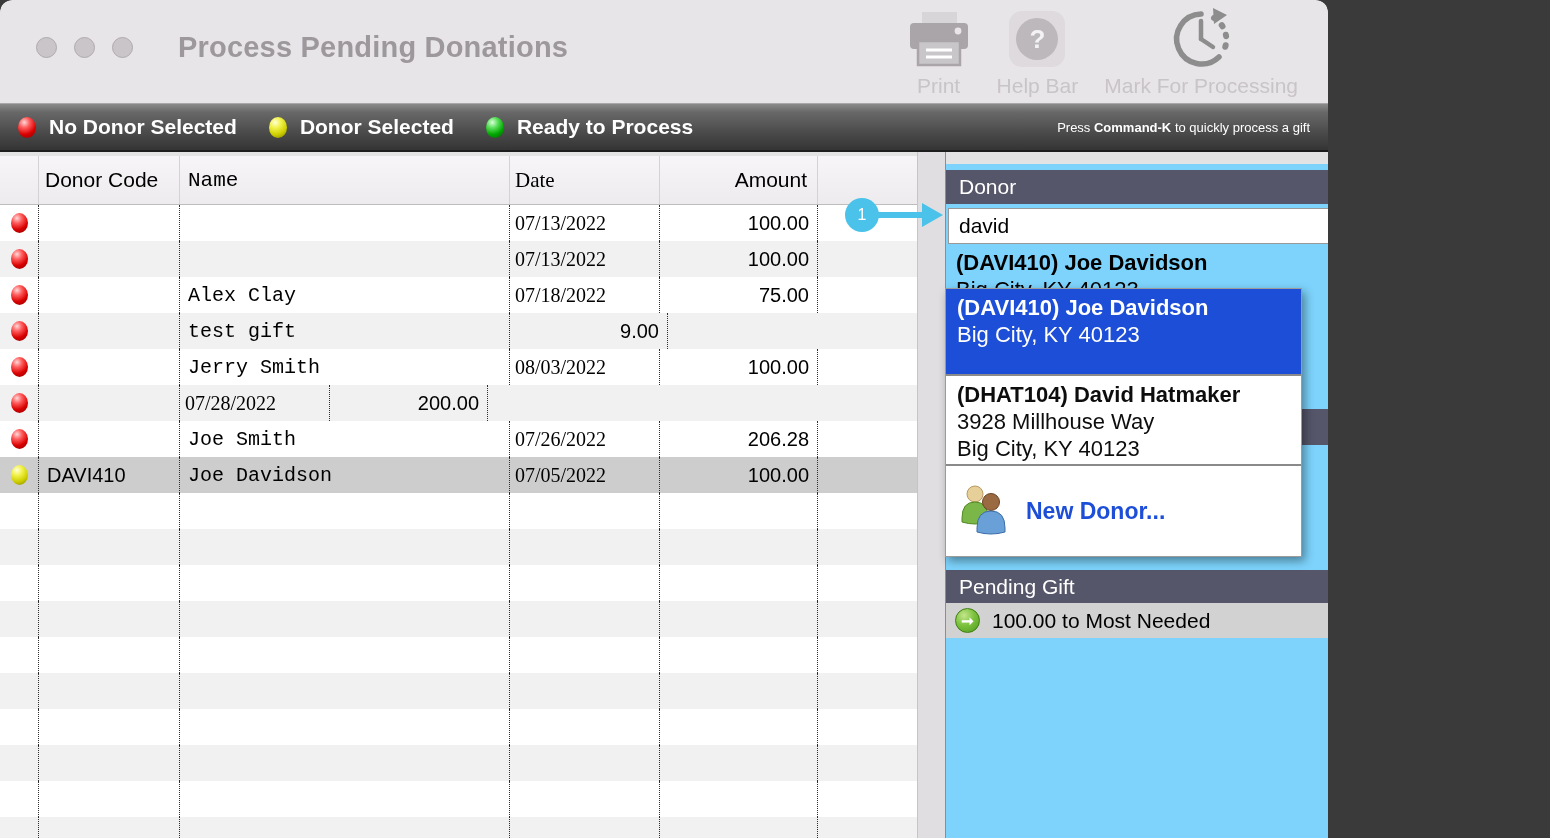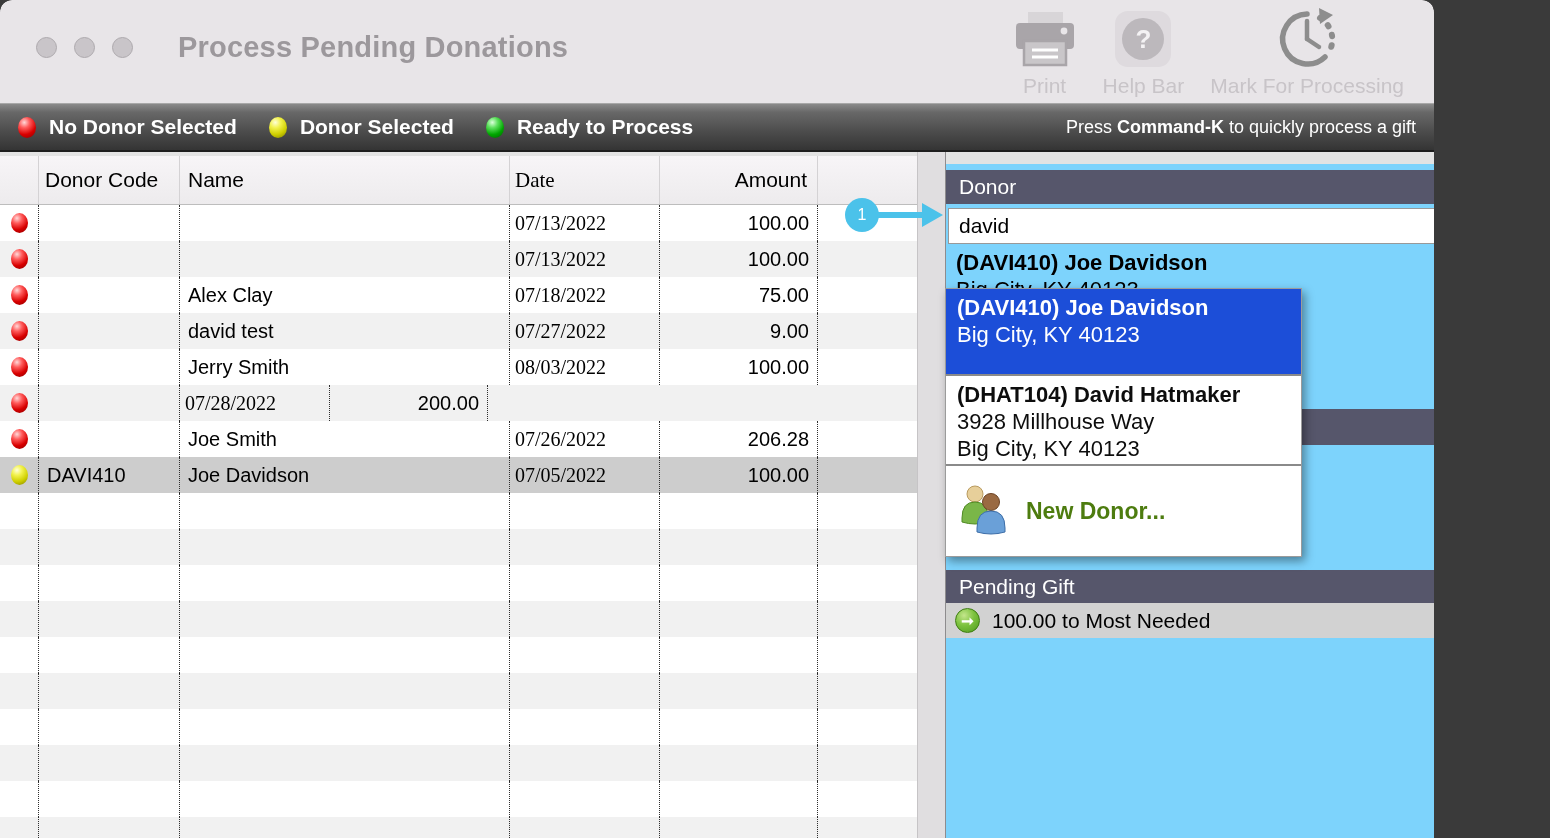--- a/index.html
+++ b/index.html
@@ -1,18 +1,18 @@
 <!DOCTYPE html>
 <html><head>
 <meta charset="utf-8">
 <style>
   * { box-sizing: border-box; margin: 0; padding: 0; }
   html,body { background:#3a3a3a; }
   body { font-family:"Liberation Sans", sans-serif; }
-  .screen { position:relative; width:1434px; height:838px; overflow:hidden; background:#3a3a3a; }
+  .screen { position:relative; width:1328px; height:838px; overflow:hidden; background:#3a3a3a; }
   .window { position:absolute; inset:0; border-radius:12px 12px 0 0; overflow:hidden; }
 
   
   .titlebar { position:relative; height:103px; background:#e8e5e8; border-radius:12px 12px 0 0; }
   .traffic-lights { position:absolute; left:36px; top:37px; display:flex; gap:17px; }
   .tl { width:21px; height:21px; border-radius:50%; background:#c9c5c9; border:1px solid #aeaaae; }
   .win-title { position:absolute; left:178px; top:31px; font-size:29px; font-weight:bold; color:#9c989c; letter-spacing:.2px; }
   .toolbar { position:absolute; right:30px; top:4px; display:flex; align-items:flex-end; gap:26px; }
   .tb-item { display:flex; flex-direction:column; align-items:center; justify-content:flex-end; height:94px; }
   .tb-label { color:#c8c4c8; font-size:21px; margin-top:3px; white-space:nowrap; }
@@ -21,35 +21,35 @@
   .help-circle { width:42px; height:42px; border-radius:50%; background:#bcb8bc; color:#f4f2f4; font-size:26px; font-weight:bold; display:flex; align-items:center; justify-content:center; }
 
   
   .statusbar { height:49px; background:linear-gradient(180deg,#8a8a8a 0%,#686868 18%,#4c4c4c 60%,#343434 100%); border-top:1px solid #a8a8a8; border-bottom:2px solid #1d1d1d; display:flex; align-items:center; padding:0 18px; }
   .legend { display:flex; gap:32px; align-items:center; }
   .legend-item { display:flex; align-items:center; gap:13px; color:#fff; font-size:21px; font-weight:600; }
   .orb { width:18px; height:21px; border-radius:50%; flex:0 0 auto; }
   .orb.red { background:radial-gradient(circle at 35% 26%, #ffd9d9 0%, #ff5a5a 28%, #d80000 62%, #860000 100%); }
   .orb.yellow { background:radial-gradient(circle at 35% 26%, #ffffd8 0%, #f2f24e 28%, #cfcf00 62%, #7f7f00 100%); }
   .orb.green { background:radial-gradient(circle at 35% 26%, #dbffdb 0%, #5ce05c 28%, #00a600 62%, #005e00 100%); }
-  .hint { margin-left:auto; color:#fff; font-size:18px;text-align:center; }
+  .hint { margin-left:auto; color:#fff; font-size:13px;text-align:center; }
   .hint b { font-weight:bold; }
 
   
   .content { position:relative; height:686px; background:#e3e3e3; }
 
   
   .table { position:absolute; left:0; top:4px; width:917px; height:686px; background:#404040; overflow:hidden; }
   .thead { display:flex; height:49px; background:linear-gradient(#f7f5f7,#edebed); border-bottom:1px solid #bdbdbd; font-size:21px; color:#000; }
   .thead .cell { border-right:1px solid #d4d2d4; display:flex; align-items:center; }
   .trow { display:flex; height:36px; font-size:20px; color:#000; }
   .trow .cell { border-right:1px dotted #2e2e2e; display:flex; align-items:center; overflow:hidden; }
   .cell.c-orb { width:39px; justify-content:center; }
   .cell.c-code { width:141px; padding-left:8px; }
-  .cell.c-name { width:330px; padding-left:8px; }
+  .cell.c-name { width:330px; padding-left:8px;font-family:Liberation Mono, monospace; }
   .cell.c-date { width:150px; padding-left:5px;font-family:Liberation Serif, serif; }
   .cell.c-amt  { width:158px; justify-content:flex-end; padding-right:8px; }
   .cell.c-end  { width:99px; border-right:none; }
   .thead .cell.c-orb, .thead .cell.c-code { padding-left:6px; }
   .thead .cell.c-amt { justify-content:flex-end; padding-right:10px; }
   .r-w { background:#ffffff; }
   .r-a { background:#f1f1f1; }
   .r-sel { background:#cdcdcd; }
   .r-last { height:23px; }
   .italic { }
@@ -77,21 +77,21 @@
 
   
   .dropdown { position:absolute; left:945px; top:136px; width:357px; background:#fff; border:1px solid #9b9b9b; box-shadow:3px 4px 9px rgba(0,0,0,.4); z-index:10; }
   .dd-item { padding:5px 11px; }
   .dd-item.sel { background:#1c4ed8; color:#fff; height:85px; }
   .dd-item.plain { color:#0d0d0d; height:88px; }
   .dd-name { font-size:22px; font-weight:bold; line-height:27px; }
   .dd-line { font-size:22px; line-height:27px; }
   .dd-divider { height:2px; background:#8a8a8a; }
   .dd-new { height:90px; display:flex; align-items:center; gap:16px; padding-left:12px; }
-  .dd-new-label { color:#4d7c0f; font-size:23px; font-weight:bold; }
+  .dd-new-label { color:#1d4ed8; font-size:23px; font-weight:bold; }
 
   
   .callout { position:absolute; z-index:20; }
   .co-circle { position:absolute; left:845px; top:46px; width:34px; height:34px; border-radius:50%; background:#4bc2ea; color:#fff; font-size:16px; display:flex; align-items:center; justify-content:center; }
   .co-shaft { position:absolute; left:875px; top:60px; width:51px; height:6px; background:#4bc2ea; }
   .co-head { position:absolute; left:922px; top:51px; width:0; height:0; border-left:21px solid #4bc2ea; border-top:12px solid transparent; border-bottom:12px solid transparent; }
 </style>
 </head>
 <body>
 
@@ -200,22 +200,21 @@
           <div class="cell c-name">Alex Clay</div>
           <div class="cell c-date">07/18/2022</div>
           <div class="cell c-amt">75.00</div>
           <div class="cell c-end"></div>
         </div>
         <div class="trow r-a">
           <div class="cell c-orb">
               <span class="row-orb orb red"></span>
             </div>
           <div class="cell c-code"></div>
-          <div class="cell c-name">david test</div>
-          <div class="cell c-date">07/27/2022</div>
+          <div class="cell c-name">test gift</div>
           <div class="cell c-amt">9.00</div>
           <div class="cell c-end"></div>
         </div>
         <div class="trow r-w">
           <div class="cell c-orb">
               <span class="row-orb orb red"></span>
             </div>
           <div class="cell c-code"></div>
           <div class="cell c-name">Jerry Smith</div>
           <div class="cell c-date">08/03/2022</div>

